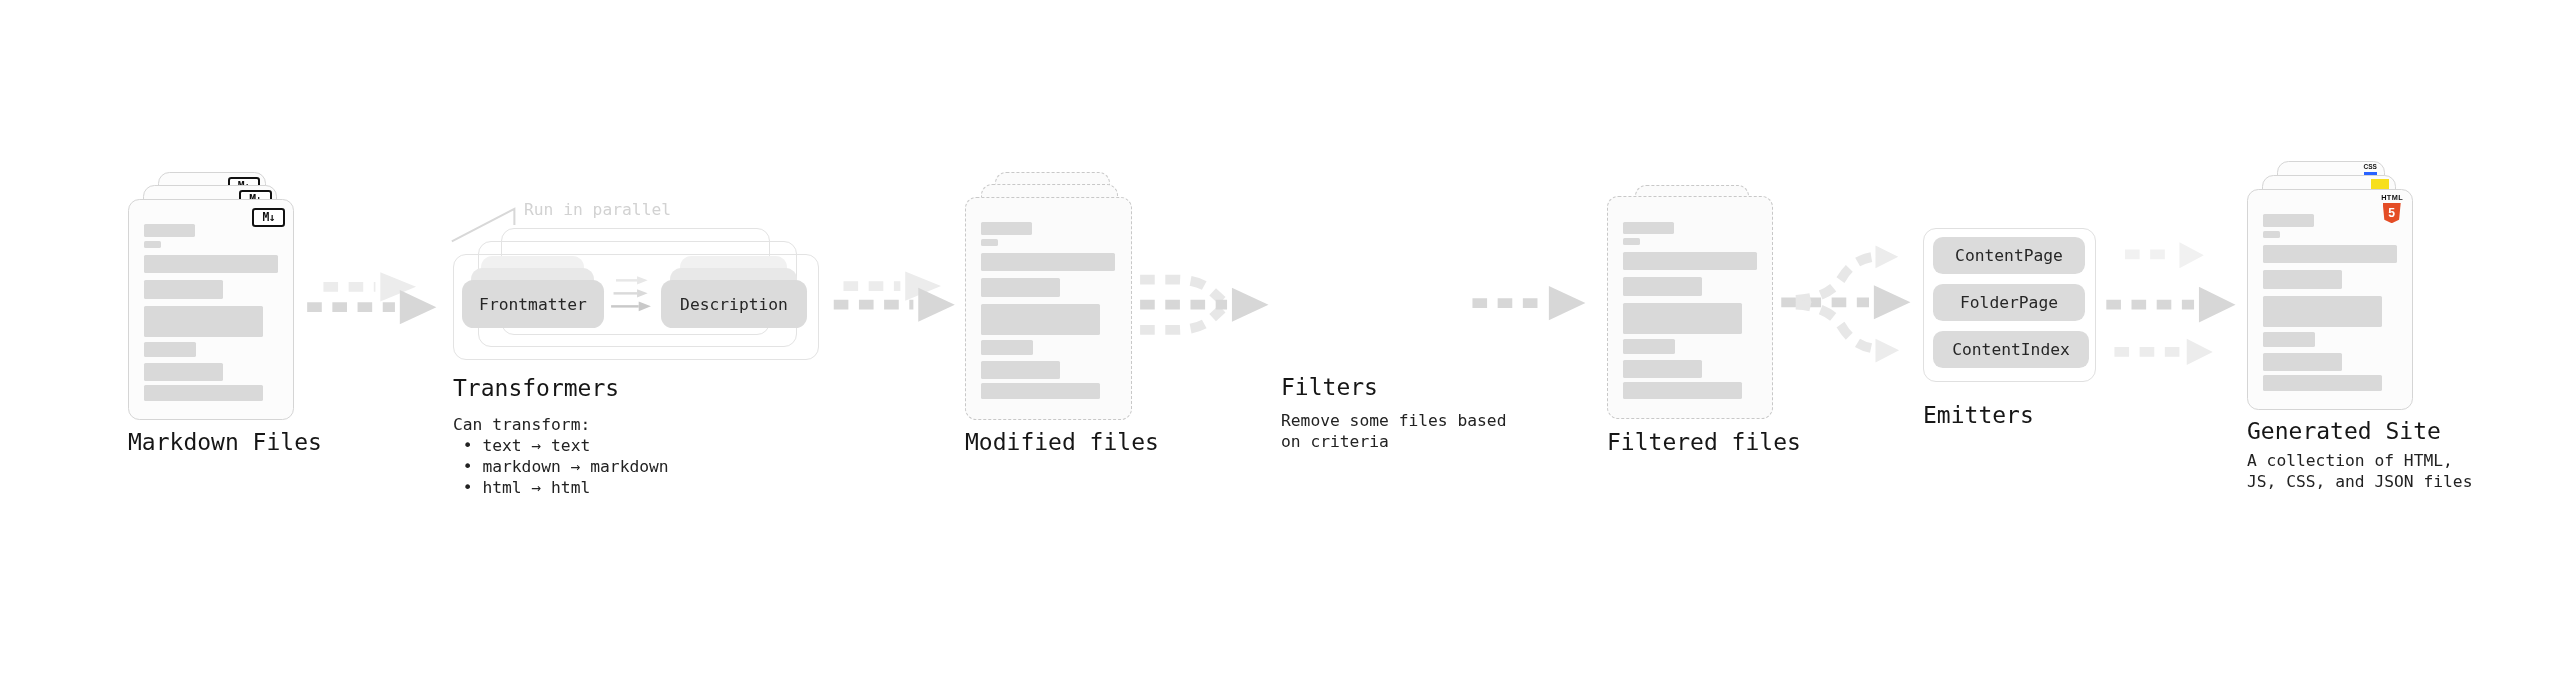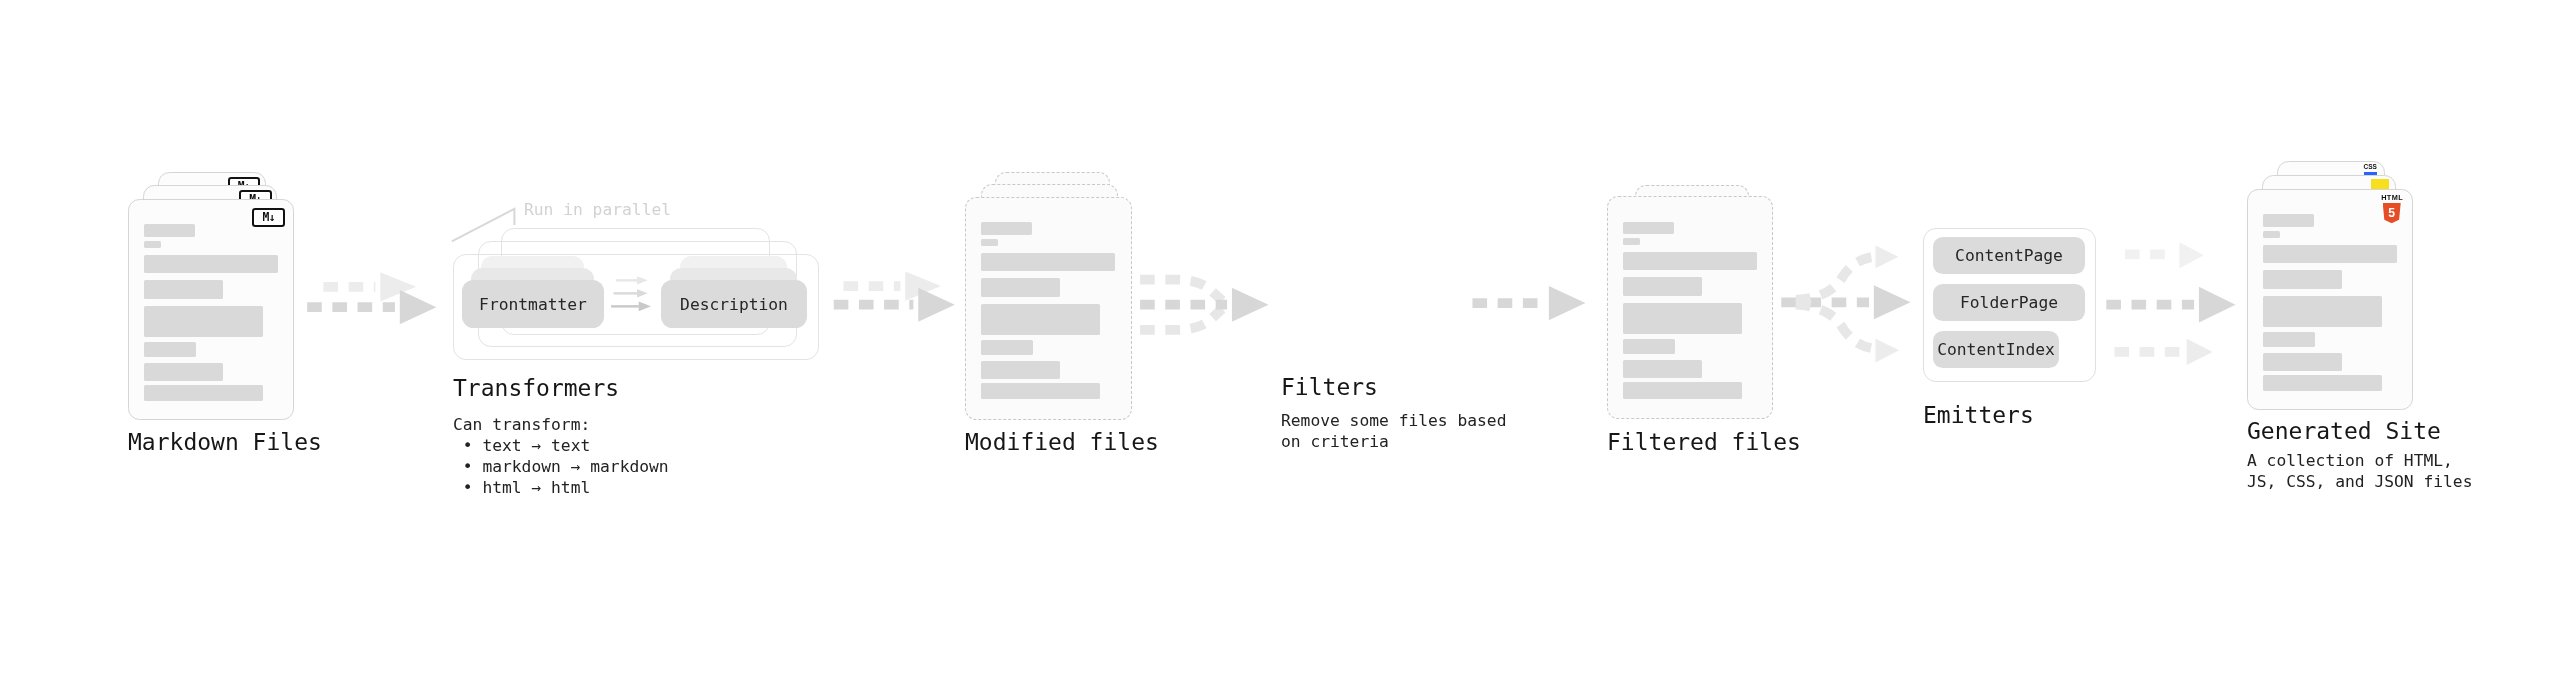--- a/index.html
+++ b/index.html
@@ -212,21 +212,21 @@
   </div>
   <div class="label" style="left:1607px;top:429px">Filtered files</div>
 
   <div class="panel" style="left:1923px;top:228px;width:173px;height:154px">
     <div class="pill" style="left:9px;top:8.1px;width:152px;height:37px;border-radius:9.8px">
         <span>ContentPage</span>
       </div>
     <div class="pill" style="left:9px;top:55px;width:152px;height:37px;border-radius:9.8px">
         <span>FolderPage</span>
       </div>
-    <div class="pill" style="left:9px;top:102px;width:126px;height:37px;border-radius:9.8px">
+    <div class="pill" style="left:9px;top:102px;width:156px;height:37px;border-radius:9.8px">
         <span>ContentIndex</span>
       </div>
   </div>
   <div class="label" style="left:1923px;top:402px">Emitters</div>
 
   <div class="stack" style="left:2247px;top:161px;width:166px;height:249px">
     <div class="card" style="left:30px;top:0;width:108px;height:221px">
       <div class="badge-css" style="right:6.5px;top:2.4px">
         <div class="word">CSS</div>
         <div class="ubar"></div>

